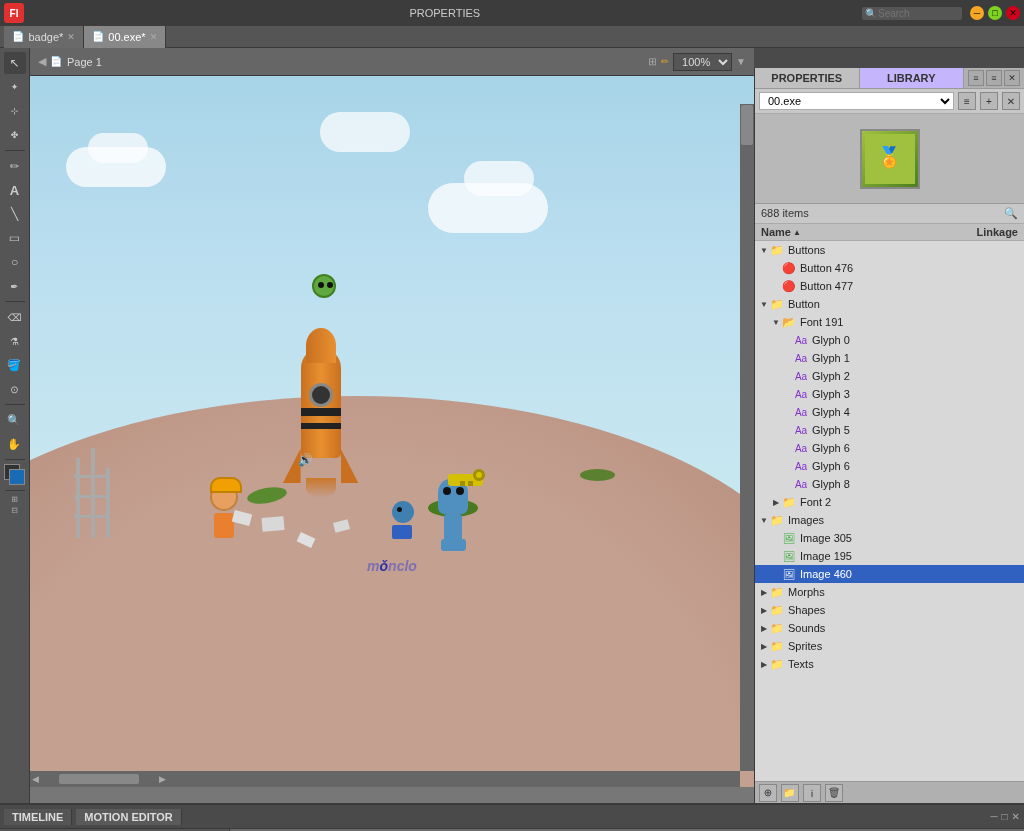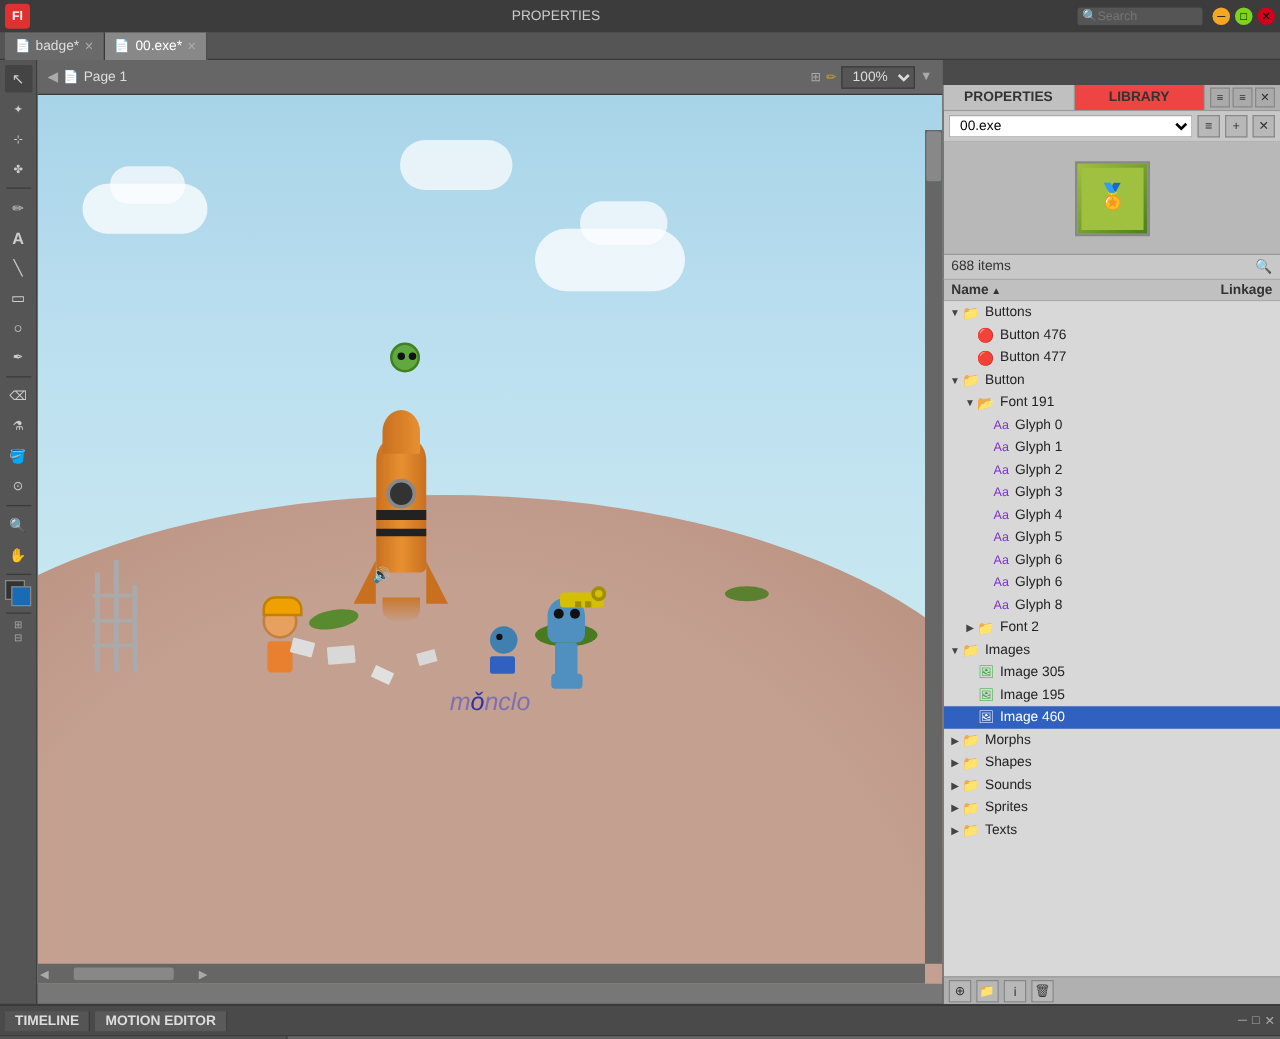--- a/index.html
+++ b/index.html
@@ -42,21 +42,21 @@
     
     .scroll-v { position: absolute; right: 0; top: 28px; width: 14px; background: #666; bottom: 16px; }
     .scroll-v-thumb { width: 12px; height: 40px; background: #888; margin: 1px; border-radius: 2px; }
     .scroll-h { position: absolute; bottom: 0; left: 0; height: 16px; background: #666; right: 14px; display: flex; align-items: center; padding: 0 2px; }
     .scroll-h-thumb { height: 10px; width: 80px; background: #888; border-radius: 2px; margin: 0 20px; }
     .scroll-h-arrows { color: #aaa; font-size: 9px; cursor: pointer; }
 
     
     .right-panel { width: 270px; background: #d0d0d0; display: flex; flex-direction: column; border-left: 1px solid #3a3a3a; flex-shrink: 0; margin-top: 20px; }
     .panel-tab { flex: 1; text-align: center; padding: 4px 8px; cursor: pointer; font-size: 11px; font-weight: bold; color: #333; background: #c0c0c0; border-right: 1px solid #999; }
-    .panel-tab.active { background: #ef4444; }
+    .panel-tab.active { background: #c4b5fd; }
     .panel-icon-btn { width: 16px; height: 16px; background: #aaa; border: 1px solid #888; cursor: pointer; display: flex; align-items: center; justify-content: center; font-size: 9px; color: #333; }
 
     .library-toolbar { display: flex; align-items: center; padding: 3px 4px; background: #c8c8c8; border-bottom: 1px solid #aaa; gap: 4px; }
     .library-select { flex: 1; background: #fff; border: 1px solid #aaa; padding: 1px 4px; font-size: 11px; }
     .library-icon-btn { width: 18px; height: 18px; background: #b8b8b8; border: 1px solid #888; cursor: pointer; display: flex; align-items: center; justify-content: center; font-size: 10px; color: #333; }
 
     .library-preview { height: 90px; background: #b8b8b8; border-bottom: 1px solid #999; display: flex; align-items: center; justify-content: center; }
     .preview-thumb { width: 60px; height: 60px; background: linear-gradient(135deg, #a0c040, #4a8020); border: 2px solid #888; display: flex; align-items: center; justify-content: center; font-size: 20px; }
 
     .library-stats { padding: 3px 6px; font-size: 11px; color: #333; background: #c8c8c8; border-bottom: 1px solid #aaa; }
@@ -87,21 +87,21 @@
     .timeline-content { display: flex; flex: 1; overflow: hidden; }
     .layer-panel { width: 230px; background: #4a4a4a; flex-shrink: 0; border-right: 1px solid #3a3a3a; display: flex; flex-direction: column; }
     .layer-controls { display: flex; align-items: center; padding: 2px 4px; background: #555; border-bottom: 1px solid #3a3a3a; height: 22px; gap: 4px; }
 
     .frame-area { flex: 1; display: flex; flex-direction: column; overflow: hidden; }
     .frame-ruler { display: flex; align-items: center; background: #6a6a6a; height: 22px; overflow: hidden; border-bottom: 1px solid #3a3a3a; position: relative; }
 
     
     .scene { width: 100%; height: 100%; position: relative; overflow: hidden; background: linear-gradient(180deg, #a8d4e8 0%, #bde0f0 30%, #c8e8f0 60%, #d4c4b0 70%, #c4a090 85%, #b89080 100%); }
 
-    .watermark { position: absolute; font-size: 20px; color: rgba(80,80,200,0.6); font-style: italic; font-weight: normal; bottom: 30%; left: 50%; transform: translateX(-50%); text-align: center; }
+    .watermark { position: absolute; font-size: 14px; color: rgba(80,80,200,0.6); font-style: italic; font-weight: bold; bottom: 30%; left: 50%; transform: translateX(-50%); text-align: center; }
 
     
     .library-tree::-webkit-scrollbar { width: 8px; }
     .library-tree::-webkit-scrollbar-track { background: #c8c8c8; }
     .library-tree::-webkit-scrollbar-thumb { background: #999; }
   </style>
 </head>
 <body>
 
 <div class="title-bar">

